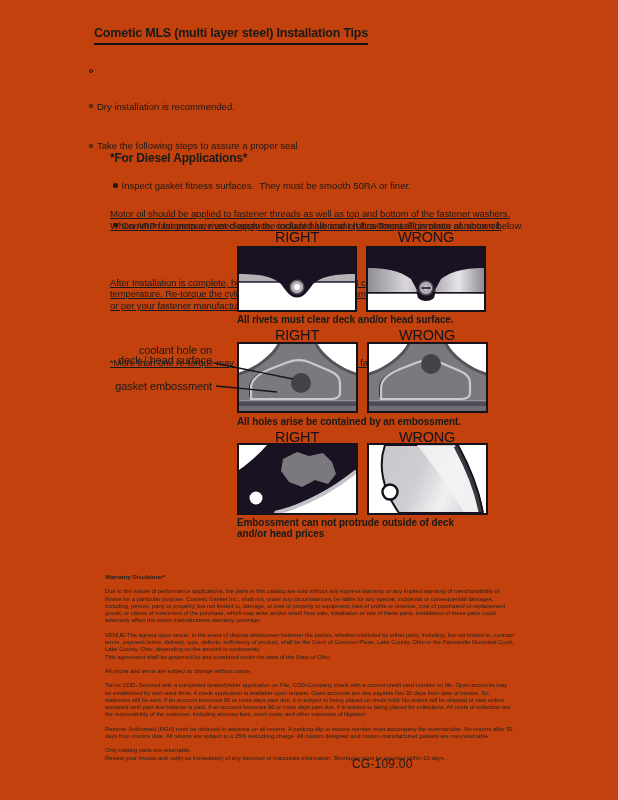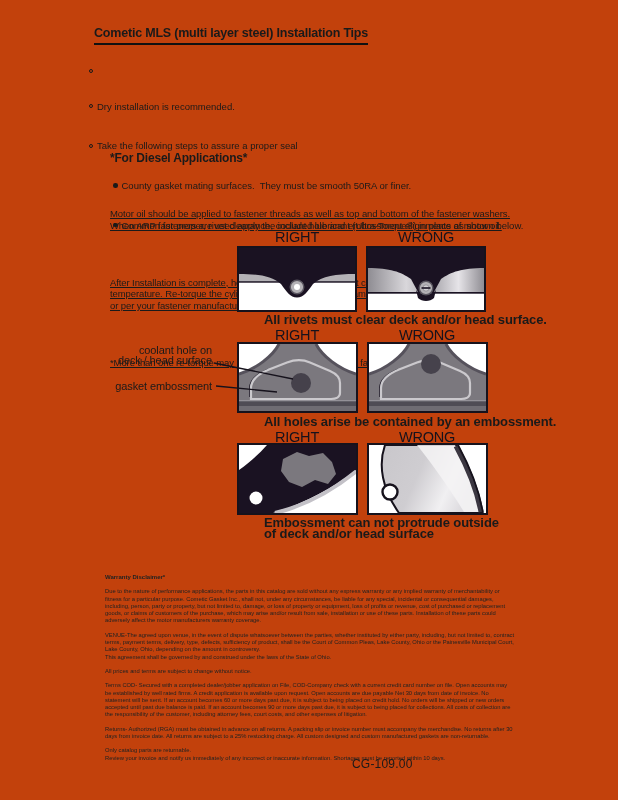--- a/index.html
+++ b/index.html
@@ -18,40 +18,40 @@
   .b-row { display:flex; align-items:center; }
   .b-row.sub { margin-left:24px; }
   .dot-o { width:4px; height:4px; border:1px solid #1a1a1a; border-radius:50%; margin-right:4px; flex:0 0 auto; }
   .dot-f { width:4.5px; height:4.5px; background:#1a1a1a; border-radius:50%; margin-right:4px; flex:0 0 auto; }
   .diesel { position:absolute; left:94px; top:115px; white-space:pre;margin-left:16px; }
   .diesel h2 { font-size:12px; font-weight:bold; margin-bottom:7px; letter-spacing:-0.2px; }
   .diesel p { font-size:9.5px; line-height:11.8px; margin-bottom:9px; letter-spacing:-0.1px;text-decoration:underline; }
   .rw-label { position:absolute; width:120px; text-align:center; font-size:14.5px; letter-spacing:-0.2px; color:#16121c; }
   .dbox { position:absolute; width:120px; border:2px solid #16121c; background:#fff; line-height:0; }
   .dbox svg { display:block; }
-  .caption { position:absolute; font-size:13px; font-weight:bold; line-height:11px; letter-spacing:-0.1px;margin-left:27px; }
+  .caption { position:absolute; font-size:10px; font-weight:bold; line-height:11px; letter-spacing:-0.1px; }
   .ann { position:absolute; left:82px; width:130px; text-align:right; font-size:11px; line-height:10px; white-space:pre-line; letter-spacing:-0.1px; }
   .overlay { position:absolute; left:0; top:0; pointer-events:none; z-index:5; }
   .legal { position:absolute; left:105px; top:574px; width:410px; font-size:5.8px; line-height:7.3px; color:#222; }
   .legal h3 { font-size:6px; font-weight:bold; margin-bottom:7px; }
   .legal p { margin-bottom:7px; white-space:pre-line; }
   .pagenum { position:absolute; left:352px; top:757px; font-size:12px; letter-spacing:0.2px; color:#1a1a1a; }
 </style>
 </head>
 <body>
 
 <div class="page">
 
   <h1 class="title">Cometic MLS (multi layer steel) Installation Tips</h1>
 
   <div class="bullets">
     <div class="b-row"><span class="dot-o"></span></div>
     <div class="b-row"><span class="dot-o"></span><span>Dry installation is recommended.</span></div>
     <div class="b-row"><span class="dot-o"></span><span>Take the following steps to assure a proper seal</span></div>
-    <div class="b-row sub"><span class="dot-f"></span><span>County gasket mating surfaces.  They must be smooth 50RA or finer.</span></div>
+    <div class="b-row sub"><span class="dot-f"></span><span>Inspect gasket fitness surfaces.  They must be smooth 50RA or finer.</span></div>
     <div class="b-row sub"><span class="dot-f"></span><span>Common for proper, rivet clearance, coolant hole and embossment alignments as shown below.</span></div>
   </div>
 
   <div class="diesel">
     <h2>*For Diesel Applications*</h2>
     <p>Motor oil should be applied to fastener threads as well as top and bottom of the fastener washers.
 When ARP fasteners are used apply the included lubricant (Ultra-Torque®) in place of motor oil.</p>
     <p>After Installation is complete, heat cycle the engine then let it completely cool to ambient
 temperature. Re-torque the cylinder head fasteners in the same pattern as initial installation
 or per your fastener manufacturer's recommendations.</p>
@@ -158,21 +158,21 @@
         </linearGradient>
       </defs>
       <rect width="117" height="68" fill="#ffffff"></rect>
       <path d="M16,0 L88,0 C100,22 109,44 113,68 L30,68 C13,44 9,20 16,0 Z" fill="url(#g3)" stroke="#16121c" stroke-width="2"></path>
       <path d="M48,0 L86,0 C98,22 107,45 111,67 L95,67 C81,44 64,20 48,0 Z" fill="#f4f3f5" opacity="0.85"></path>
       <path d="M87,1 C99,23 108,45 112,67" stroke="#3b3741" stroke-width="5" fill="none"></path>
       <path d="M89,0 C101,22 110,44 114,68" stroke="#16121c" stroke-width="1.8" fill="none"></path>
       <circle cx="21" cy="47" r="7.5" fill="#ffffff" stroke="#16121c" stroke-width="2.4"></circle>
     </svg>
   </div>
-  <div class="caption" style="left:237px; top:517px; width:245px;">Embossment can not protrude outside of deck and/or head surface</div>
+  <div class="caption" style="left:237px; top:517px; width:245px;">Embossment can not protrude outside of deck and/or head prices</div>
 
   <svg class="overlay" width="618" height="800">
     <line x1="214" y1="363" x2="293" y2="379" stroke="#16121c" stroke-width="1.3"></line>
     <line x1="216" y1="386" x2="277" y2="392" stroke="#16121c" stroke-width="1.3"></line>
   </svg>
 
   <div class="legal">
     <h3>Warranty Disclaimer*</h3>
     <p>Due to the nature of performance applications, the parts in this catalog are sold without any express warranty or any implied warranty of merchantability or fitness for a particular purpose.  Cometic Gasket Inc., shall not, under any circumstances, be liable for any special, incidental or consequential damages, including, person, party or property, but not limited to, damage, or loss of property or equipment, loss of profits or revenue, cost of purchased or replacement goods, or claims of customers of the purchase, which may arise and/or result from sale, installation or use of these parts.  Installation of these parts could adversely affect the motor manufacturers warranty coverage.</p>
     <p>VENUE-The agreed upon venue, in the event of dispute whatsoever between the parties, whether instituted by either party, including, but not limited to, contract terms, payment terms, delivery, type, defects, sufficiency of product, shall be the Court of Common Pleas, Lake County, Ohio or the Painesville Municipal Court, Lake County, Ohio, depending on the amount in controversy.

